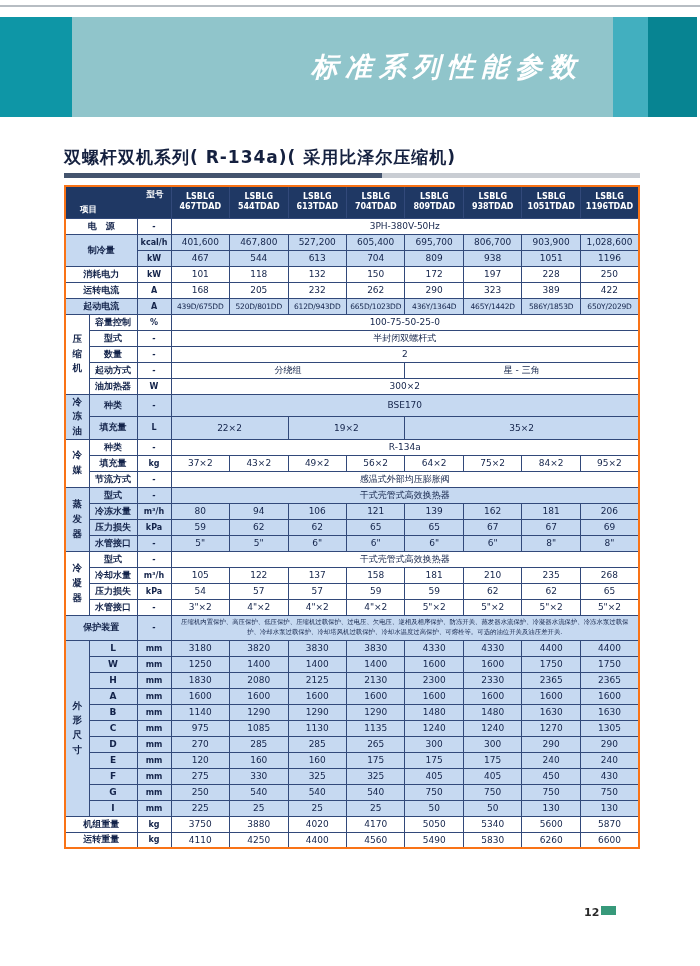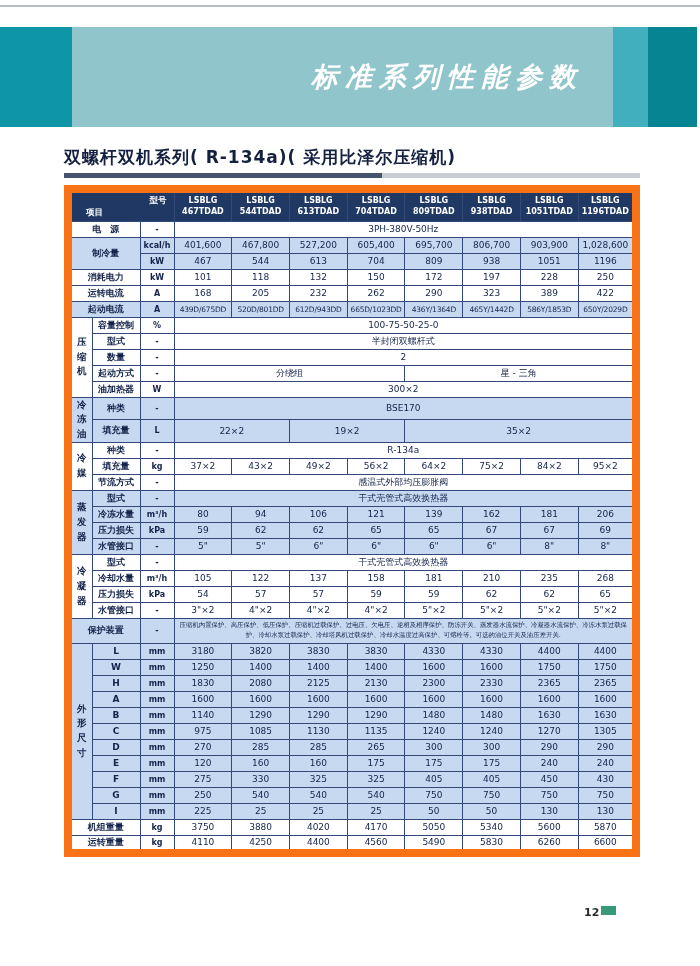--- a/index.html
+++ b/index.html
@@ -2,35 +2,35 @@
 <html><head>
 <meta charset="utf-8">
 <style>
   * { margin:0; padding:0; box-sizing:border-box; }
   html,body { width:700px; height:966px; background:#ffffff; overflow:hidden;
     font-family:"DejaVu Sans","Liberation Sans",sans-serif; }
   .page { position:relative; width:700px; height:966px; background:#fff; }
 
   .topline { position:absolute; top:5px; left:0; width:700px; height:2px; background:#b7bdc3; }
 
-  .banner { position:absolute; top:27px; left:0; width:700px; height:100px;border-radius:15px; }
+  .banner { position:absolute; top:17px; left:0; width:700px; height:100px;border-radius:15px; }
   .banner-left { position:absolute; left:0; top:0; width:72px; height:100%; background:#0e96a6; }
   .banner-main { position:absolute; left:72px; top:0; width:541px; height:100%; background:#90c5cb;
     display:flex; align-items:center; justify-content:flex-end; padding-right:30px; }
   .banner-strip { position:absolute; left:613px; top:0; width:35px; height:100%; background:#42afbf; }
   .banner-deep { position:absolute; left:648px; top:0; width:49px; height:100%; background:#078492; }
   .banner-title { color:#ffffff; font-size:27px; font-weight:bold; font-style:italic; letter-spacing:7px; white-space:nowrap; }
 
   .doc-title { position:absolute; left:64px; top:146px; font-size:17px; font-weight:bold; color:#14203f; letter-spacing:1px; white-space:nowrap; }
   .title-bar { position:absolute; left:64px; top:173px; width:576px; height:5px; font-size:0; }
   .title-bar .seg-dark { display:inline-block; width:318px; height:5px; background:#44546e; vertical-align:top; }
   .title-bar .seg-light { display:inline-block; width:258px; height:5px; background:#c9cdd3; vertical-align:top; }
 
   table.spec { position:absolute; left:64px; top:185px; width:576px; border-collapse:collapse;
-    table-layout:fixed; color:#13234a; border:8px solid #f97316; }
+    table-layout:fixed; color:#13234a; border:2px solid #f97316; }
   table.spec th, table.spec td { border:1px solid #32497a; text-align:center; vertical-align:middle; overflow:hidden; }
   table.spec thead th { background:#1f3864; color:#ffffff; font-weight:bold; font-size:8px; line-height:1.3; height:32px; padding:1px; }
   .corner { position:relative;
     background-image:linear-gradient(to bottom right, rgba(0,0,0,0) 48.8%, #9db1d4 48.8%, #9db1d4 51.2%, rgba(0,0,0,0) 51.2%); }
   .corner .tr-label { position:absolute; top:2px; right:7px; font-size:8.5px; }
   .corner .bl-label { position:absolute; bottom:2px; left:14px; font-size:8.5px; }
 
   .row-white { background:#ffffff; }
   .row-blue  { background:#c6d9f1; }
   td.gcell { font-weight:bold; white-space:pre; line-height:1.55; font-size:9.5px; padding:0 1px; }

